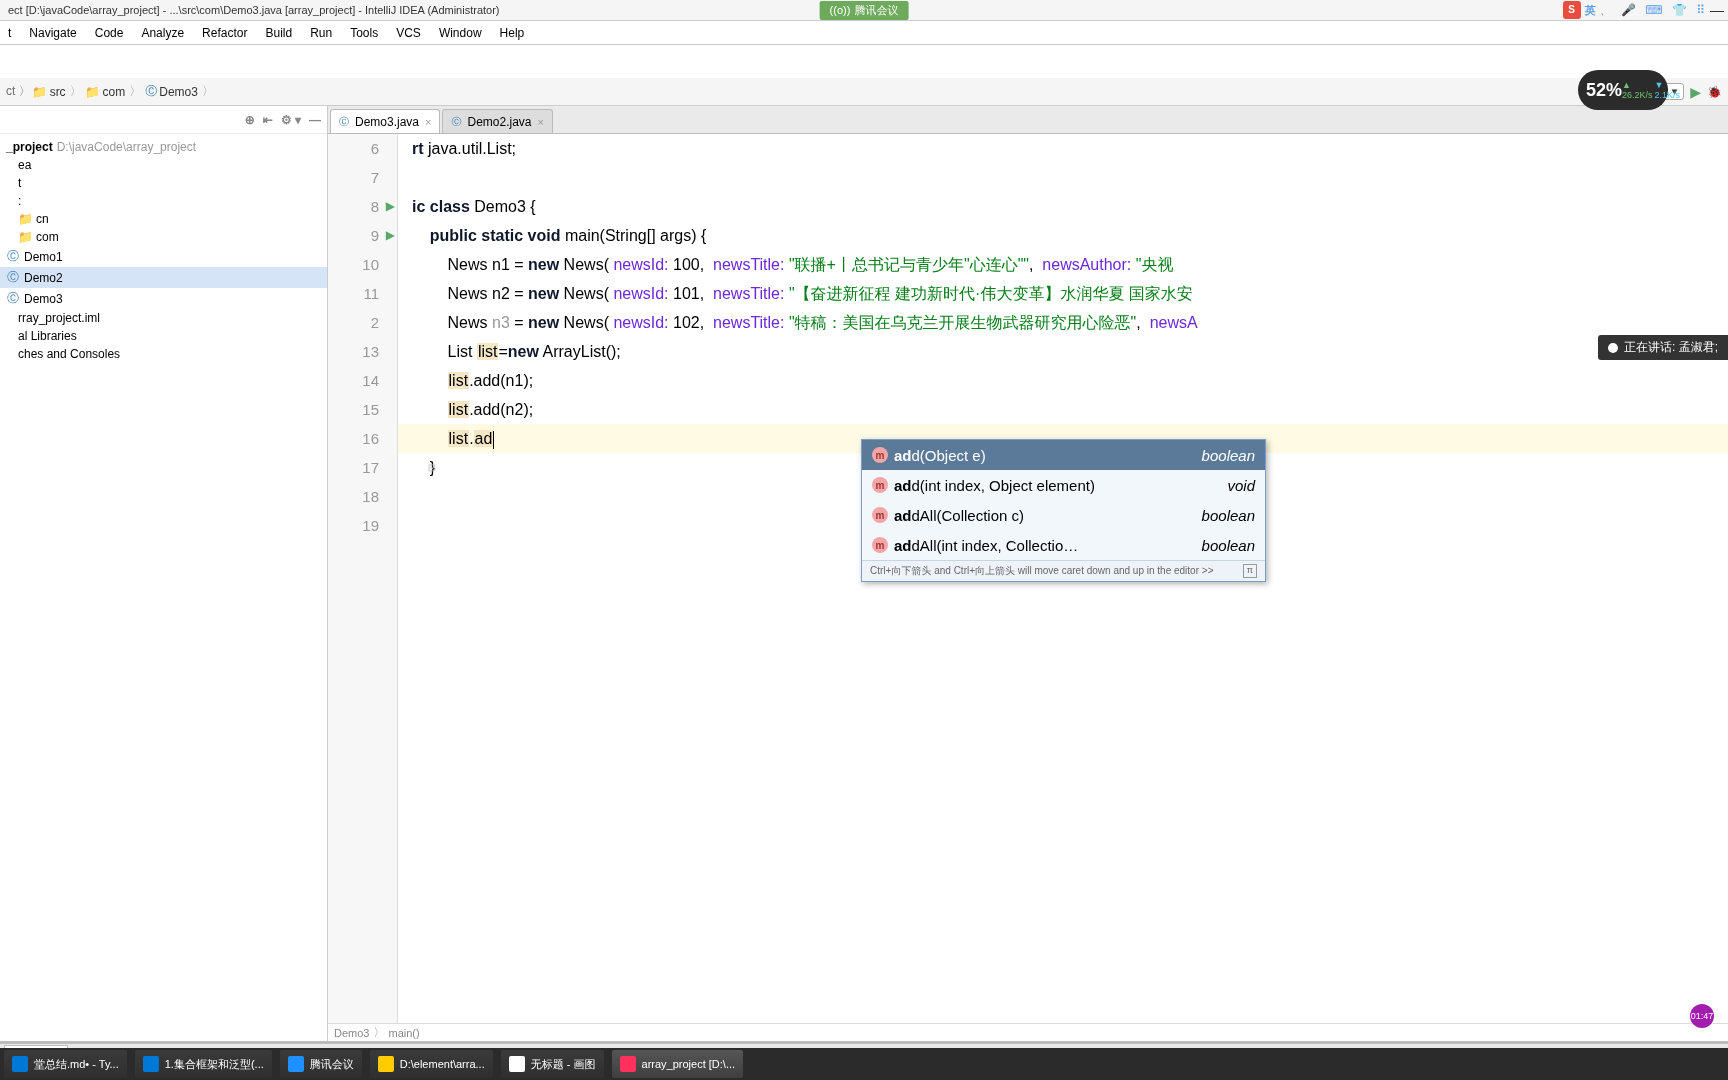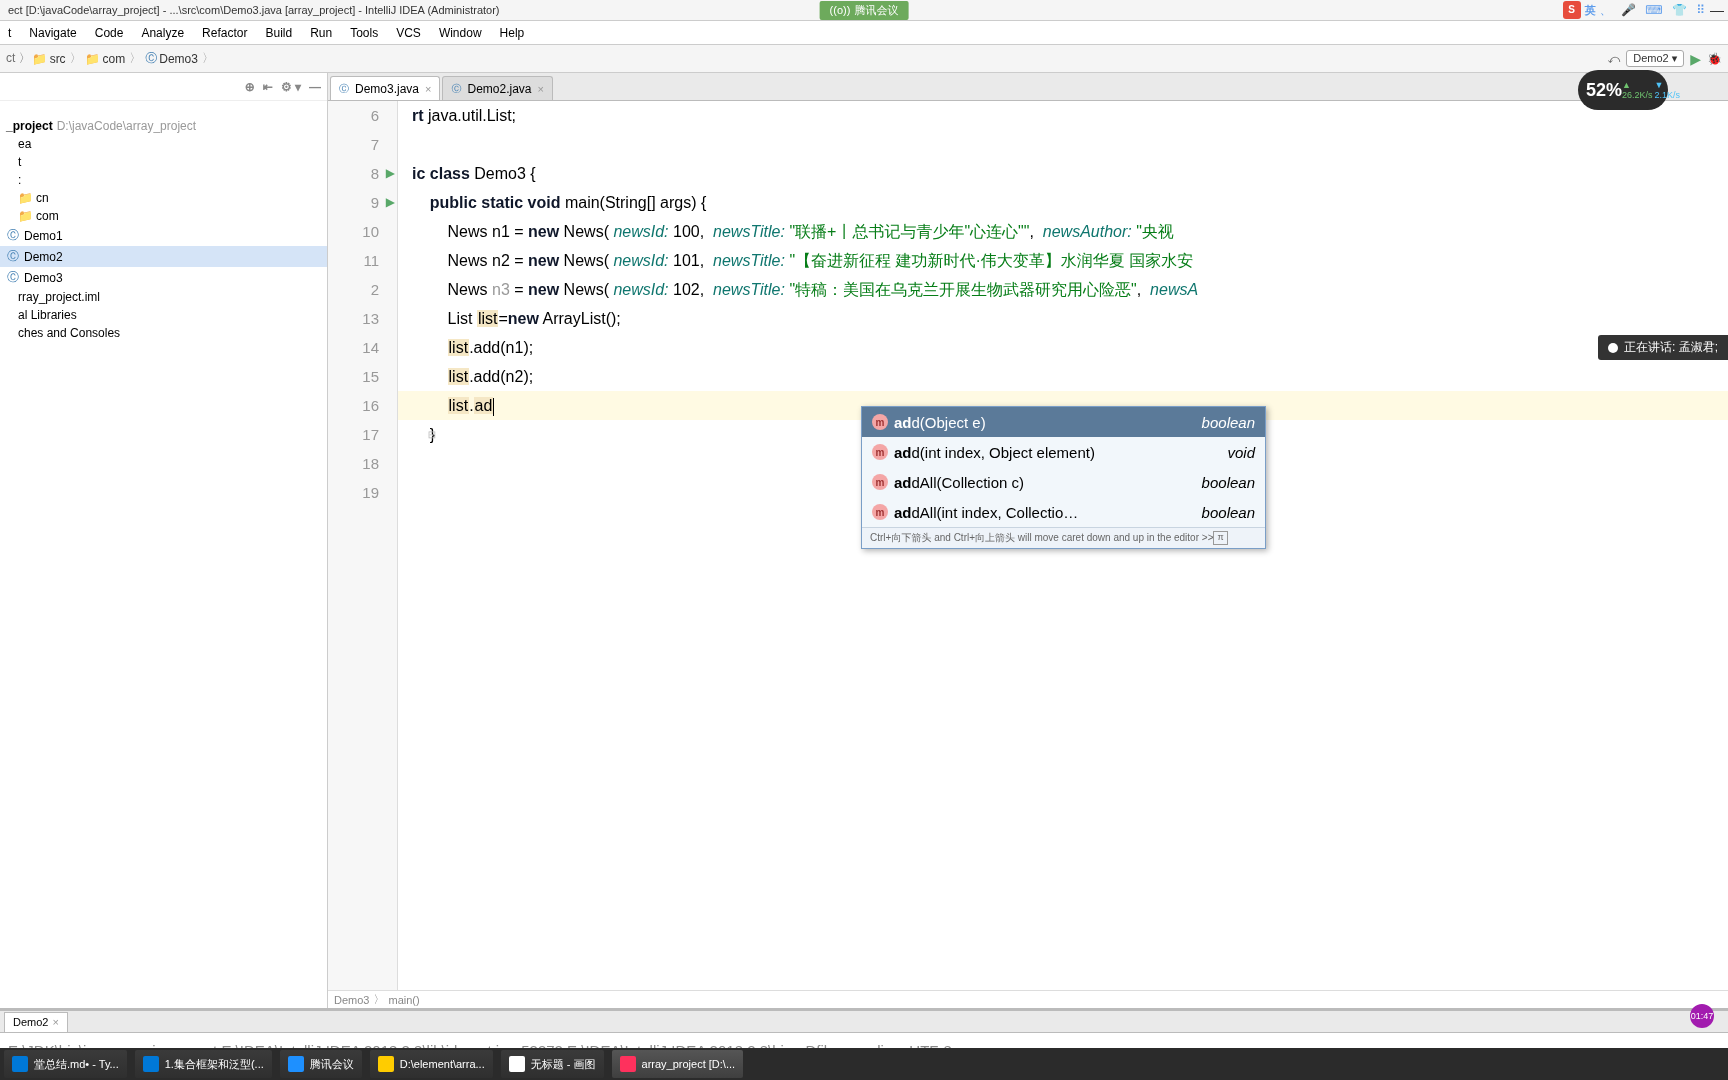--- a/index.html
+++ b/index.html
@@ -9,34 +9,34 @@
 .titlebar-text { padding-left: 8px; color: #333; font-size: 11px; }
 .titlebar-center { position: absolute; left: 50%; transform: translateX(-50%); background: #6daa5c; color: #fff; padding: 2px 10px; border-radius: 2px; font-size: 11px; display: flex; align-items: center; gap: 4px; }
 .titlebar-right { position: absolute; right: 20px; display: flex; align-items: center; gap: 4px; }
 .sogou-icon { width: 18px; height: 18px; background: #e74c3c; border-radius: 3px; display: inline-block; color:#fff; font-size:10px; text-align:center; line-height:18px; font-weight:bold;}
 .input-ind { color:#5d9cec; font-size:11px; font-weight:bold; }
 .min-btn { position:absolute; right:4px; top:2px; color:#333; font-size:14px; }
 
 .menubar { height: 24px; display: flex; align-items: center; gap: 2px; padding-left: 0; border-bottom: 1px solid #ccc; }
 .menubar span { padding: 4px 8px; cursor: pointer; font-size: 12px; }
 
-.toolbar { height: 28px; background: #f5f5f5; display: flex; align-items: center; border-bottom: 1px solid #ccc; padding: 0 6px; position: relative; }
+.toolbar { height: 28px; background: #f5f5f5; display: flex; align-items: center; border-bottom: 1px solid #ccc; padding: 0 6px; position: relative; margin-top: 33px; }
 .breadcrumb { display: flex; align-items: center; gap: 2px; font-size: 12px; color: #333; }
 .bc-icon { color: #6897bb; }
 .bc-sep { color: #999; margin: 0 2px; }
 .toolbar-right { position:absolute; right:6px; display:flex; align-items:center; gap:6px; color:#333; }
 .run-config { border:1px solid #aaa; padding:1px 6px; border-radius:3px; background:#fff; font-size:11px; }
 .play-btn { color:#59a869; font-size:14px; }
 .debug-btn { color:#59a869; font-size:12px; }
 
 .main-area { display: flex; height: calc(100% - 25px - 24px - 28px - 20px - 32px - 16px); }
 .project-panel { width: 328px; background: #fff; border-right: 1px solid #ccc; display:flex; flex-direction:column; }
 .project-header { height: 28px; display:flex; align-items:center; justify-content: space-between; padding:0 6px; border-bottom:1px solid #eee; font-size:12px; font-weight:bold; }
 .proj-icons { display:flex; gap:8px; color:#888; font-size:12px; }
-.tree { padding: 4px 0; font-size: 12px; margin-top: 12px; }
+.tree { padding: 4px 0; font-size: 12px; }
 .tree-item { padding: 2px 6px; display:flex; align-items:center; gap:4px; white-space: nowrap; }
 .tree-item.lvl1 { padding-left: 6px; }
 .tree-item.lvl2 { padding-left: 18px; }
 .tree-item.lvl3 { padding-left: 6px; }
 .tree-item.sel { background: #d5e4f7; }
 .tree-icon { width:14px; display:inline-block; text-align:center; }
 .tree-class { color:#4682b4; }
 .tree-gray { color: #999; }
 
 .editor-wrap { flex: 1; display:flex; flex-direction:column; position:relative; background:#fff; }
@@ -48,32 +48,32 @@
 
 .code-area { flex:1; display:flex; overflow:hidden; position:relative; }
 .gutter { width: 70px; background:#f7f7f7; border-right:1px solid #ddd; text-align:right; padding-top:0; font-family: Consolas, monospace; font-size:15px; color:#999; }
 .gutter-line { height: 29px; padding-right:18px; line-height:29px; position:relative; }
 .run-gutter { position:absolute; right:2px; color:#59a869; font-size:12px; }
 .code-body { flex:1; font-family: Consolas, "Courier New", monospace; font-size: 16px; background:#fff; position:relative; }
 .code-line { height: 29px; line-height:29px; white-space: pre; padding-left: 14px; }
 .code-line.current { background: #fffae3; }
 .kw-blue { color: #0f172a; font-weight: bold; }
 .str { color: #067d17; }
-.param-hint { color: #0f766e; font-style: italic; }
+.param-hint { color: #6d28d9; }
 .warn-bg { background: #f5e7c5; padding:0 1px; }
 
 .autocomplete { position:absolute; left: 463px; top: 305px; width: 405px; background:#f2f7fb; border:1px solid #7a9ec7; box-shadow: 2px 2px 6px rgba(0,0,0,0.3); z-index:100; font-family: Consolas, monospace; font-size: 15px; }
 .ac-item { height: 30px; display:flex; align-items:center; padding: 0 10px; justify-content:space-between; }
 .ac-item.sel { background: #5b7a99; color: #fff; }
 .ac-left { display:flex; align-items:center; gap:6px; }
 .ac-badge { width:16px; height:16px; border-radius:50%; background:#f4a6a6; color:#a03333; display:inline-flex; align-items:center; justify-content:center; font-size:10px; font-weight:bold; }
 .ac-name { }
 .ac-name .bold { font-weight:bold; }
 .ac-type { font-style: italic; }
-.ac-hint { background:#eef3f9; color:#666; font-size:10px; padding:3px 8px; display:flex; justify-content:flex-start; border-top:1px solid #c8d4e0; }
+.ac-hint { background:#eef3f9; color:#666; font-size:10px; padding:3px 8px; display:flex; justify-content:space-between; border-top:1px solid #c8d4e0; }
 .ac-hint-pi { color:#666; border:1px solid #999; padding:0 3px; font-family:Arial; font-size:9px; }
 
 .breadcrumb-bar { height:18px; background:#fff; border-top:1px solid #ddd; font-size:11px; color:#888; padding-left:6px; display:flex; align-items:center; gap:4px; }
 
 .console-panel { height: 240px; border-top: 3px solid #bbb; display:flex; flex-direction:column; }
 .console-tab-bar { height:22px; background:#eaeaea; border-bottom:1px solid #bbb; display:flex; align-items:center; padding-left:4px; }
 .console-tab { background:#fff; border:1px solid #bbb; border-bottom:none; padding:2px 8px; font-size:11px; height:20px; display:flex; align-items:center; gap:4px; }
 .console-tab-close { color:#999; cursor:pointer; }
 .console-output { flex:1; background:#fff; padding: 4px 8px; font-family: "Microsoft YaHei", Consolas, monospace; font-size: 18px; overflow:auto; }
 .console-line { line-height: 28px; white-space:pre; }

